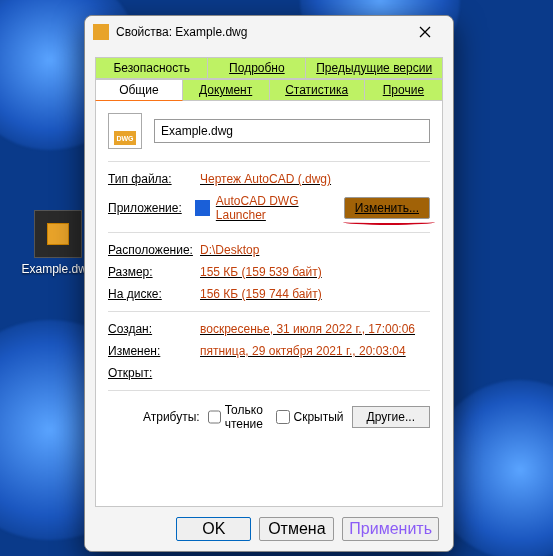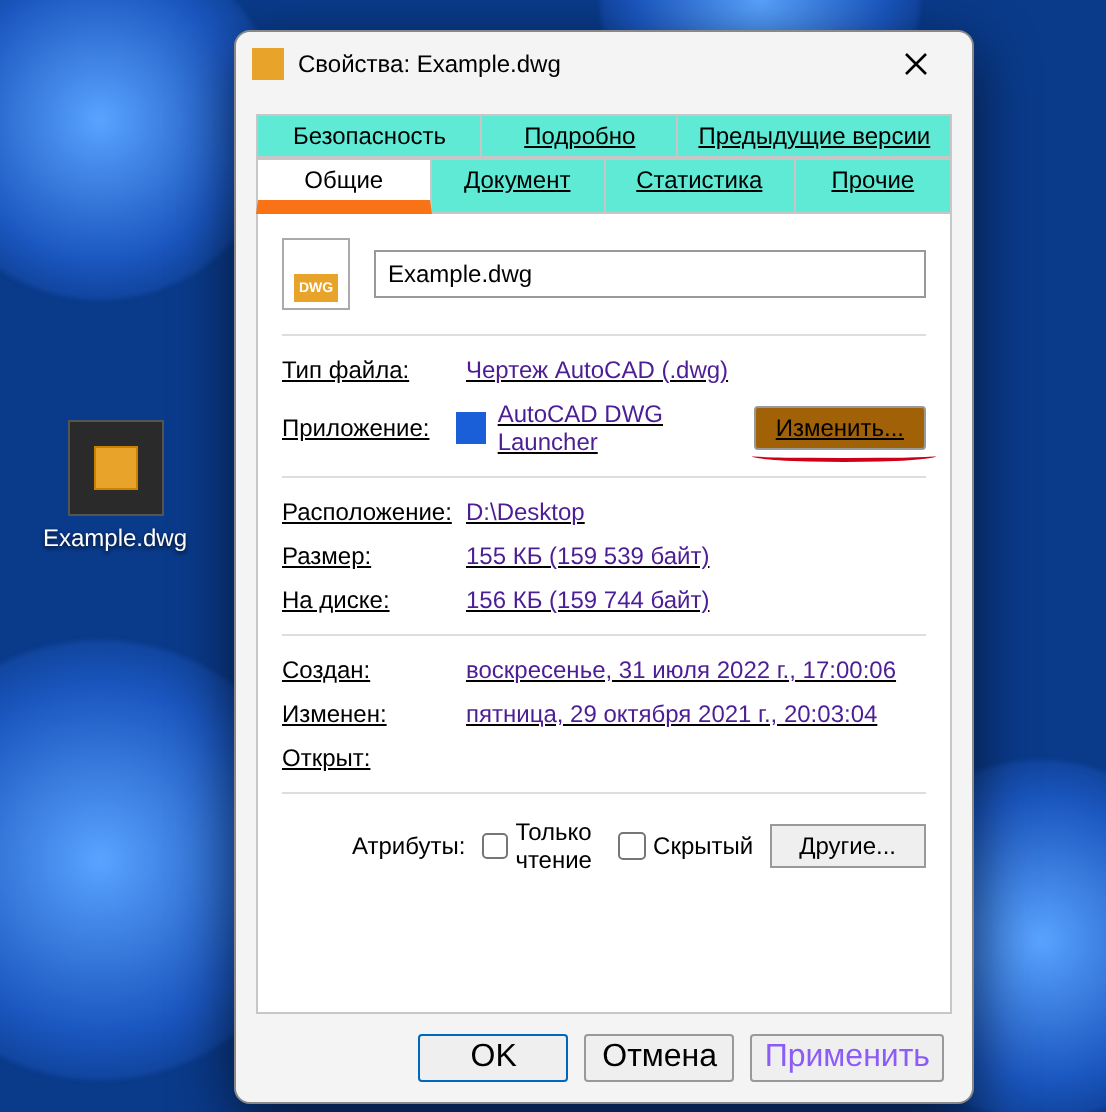--- a/index.html
+++ b/index.html
@@ -20,21 +20,21 @@
     font-size:12px; text-shadow:0 1px 2px rgba(0,0,0,.8);
   }
   .desktop-icon .dicon {
     width:48px; height:48px; margin:0 auto 4px; background:#2a2a2a; border:1px solid #555;
     display:flex; align-items:center; justify-content:center;
   }
   .desktop-icon .dicon .inner {
     width:22px; height:22px; background:#e8a32a; border:1px solid #cc8200;
   }
   .window {
-    position:absolute; left:117px; top:15px; width:370px; height:537px;
+    position:absolute; left:84px; top:15px; width:370px; height:537px;
     background:#f4f4f4; border:1px solid #888; border-radius:8px;
     box-shadow:0 10px 30px rgba(0,0,0,.6);
     display:flex; flex-direction:column;
   }
   .titlebar {
     height:32px; display:flex; align-items:center; gap:7px; padding:0 8px;
     background:#f4f4f4; border-top-left-radius:8px; border-top-right-radius:8px;
   }
   .titlebar .ticon {
     width:16px; height:16px; background:#e8a32a; display:inline-block;
@@ -42,26 +42,26 @@
   .titlebar .title { flex:1; font-size:12px; color:#000; }
   .close-btn {
     width:40px; height:28px; display:flex; align-items:center; justify-content:center;
     border-radius:4px; cursor:pointer;
   }
   .close-btn svg { width:12px; height:12px; }
 
   .tabs-area { padding:8px 10px 0 10px; }
   .tabrow { display:flex; }
   .tab {
-    border:1px solid #c7c7c7; border-bottom:none; background:#5eead4;
+    border:1px solid #c7c7c7; border-bottom:none; background:#bef264;
     padding:3px 0; font-size:12px; color:#000; text-align:center; cursor:pointer;
     position:relative; top:1px;
   }
   .tabrow.top .tab { border-bottom:1px solid #c7c7c7; }
-  .tab.active { background:#fff; z-index:2; border-bottom:7px solid #f97316; }
+  .tab.active { background:#fff; z-index:2; border-bottom:1px solid #f97316; }
   .tab + .tab { border-left:none;text-decoration:underline; }
 
   .tab-body {
     background:#fff; border:1px solid #c7c7c7; margin:0 10px;
     flex:1; padding:12px 12px 10px 12px; position:relative;
     overflow:hidden;
   }
   .header-row { display:flex; align-items:center; gap:12px; margin-bottom:12px; }
   .dwg-icon {
     width:34px; height:36px; background:#fff; border:1px solid #aaa; position:relative;
@@ -69,21 +69,21 @@
   }
   .dwg-icon .badge { width:22px; height:14px; background:#e8a32a; margin-bottom:3px; display:flex; align-items:center; justify-content:center; font-size:7px; color:#fff; font-weight:bold; }
   .filename-input {
     flex:1; height:24px; border:1px solid #999; background:#fff; padding:2px 6px; font-size:12px;
     font-family:inherit;
   }
   hr.sep { border:none; border-top:1px solid #ddd; margin:10px 0; }
 
   .prop-row { display:flex; align-items:center; margin:8px 0;text-decoration:underline; }
   .prop-label { width:92px; color:#000; }
-  .prop-val { color:#4c1d95; display:flex; align-items:center; gap:6px; }
+  .prop-val { color:#c2410c; display:flex; align-items:center; gap:6px; }
   .app-icon { width:16px; height:16px; background:#1a5fd8; display:inline-block; }
 
   .change-btn {
     margin-left:auto; height:22px; padding:0 10px; font-size:12px; border:1px solid #999;
     background:#a16207; border-radius:2px; cursor:pointer; position:relative;
   }
   .underline-mark {
     position:absolute; height:6px; border-bottom:2px solid #cc0018; border-radius:0 0 50% 50%;
     left:-2px; right:-6px; bottom:-7px;
   }

